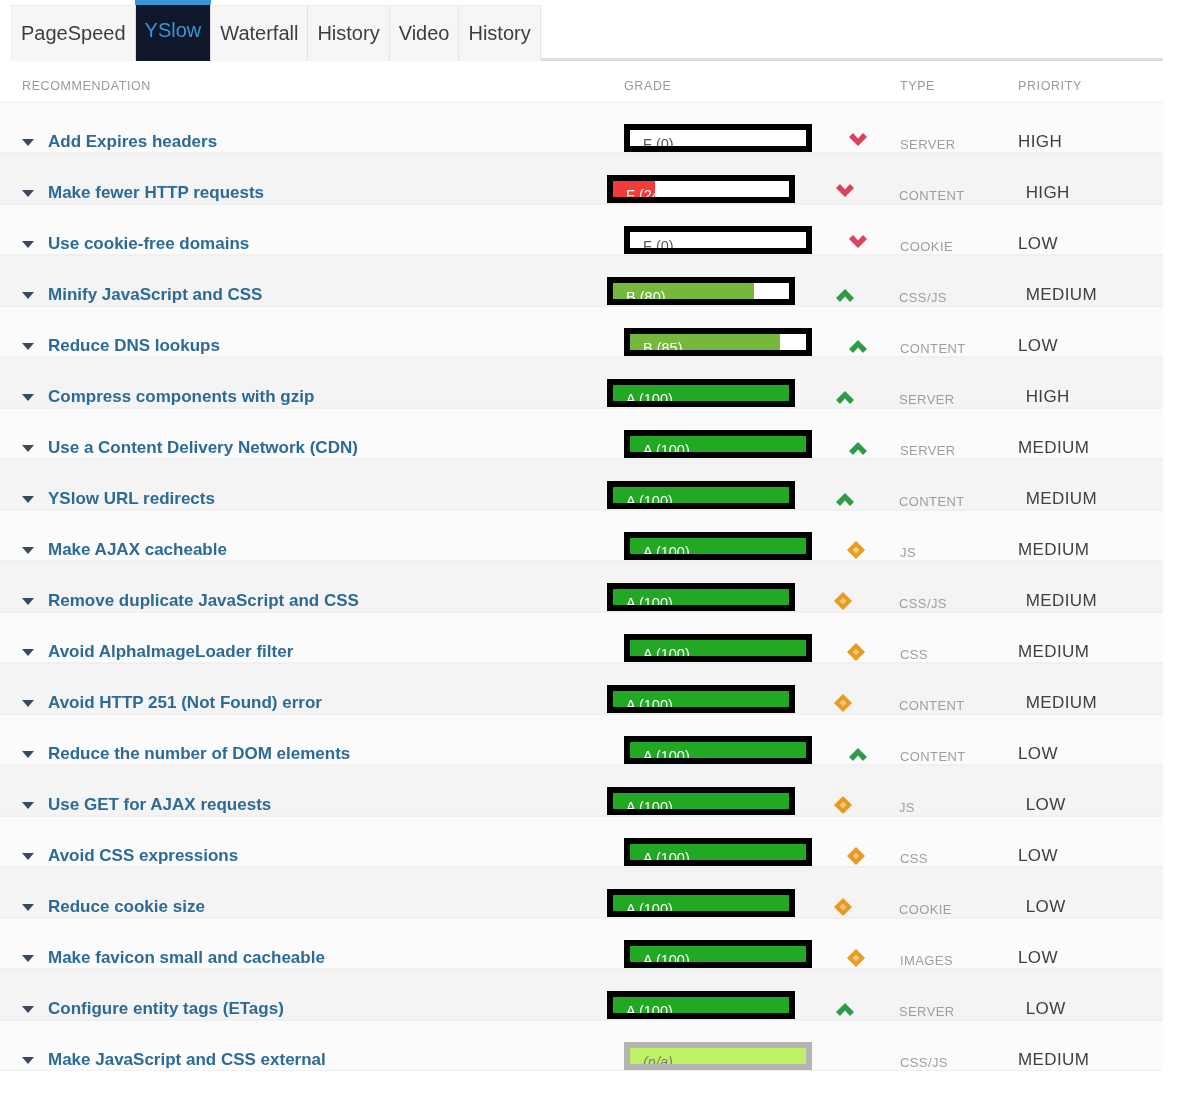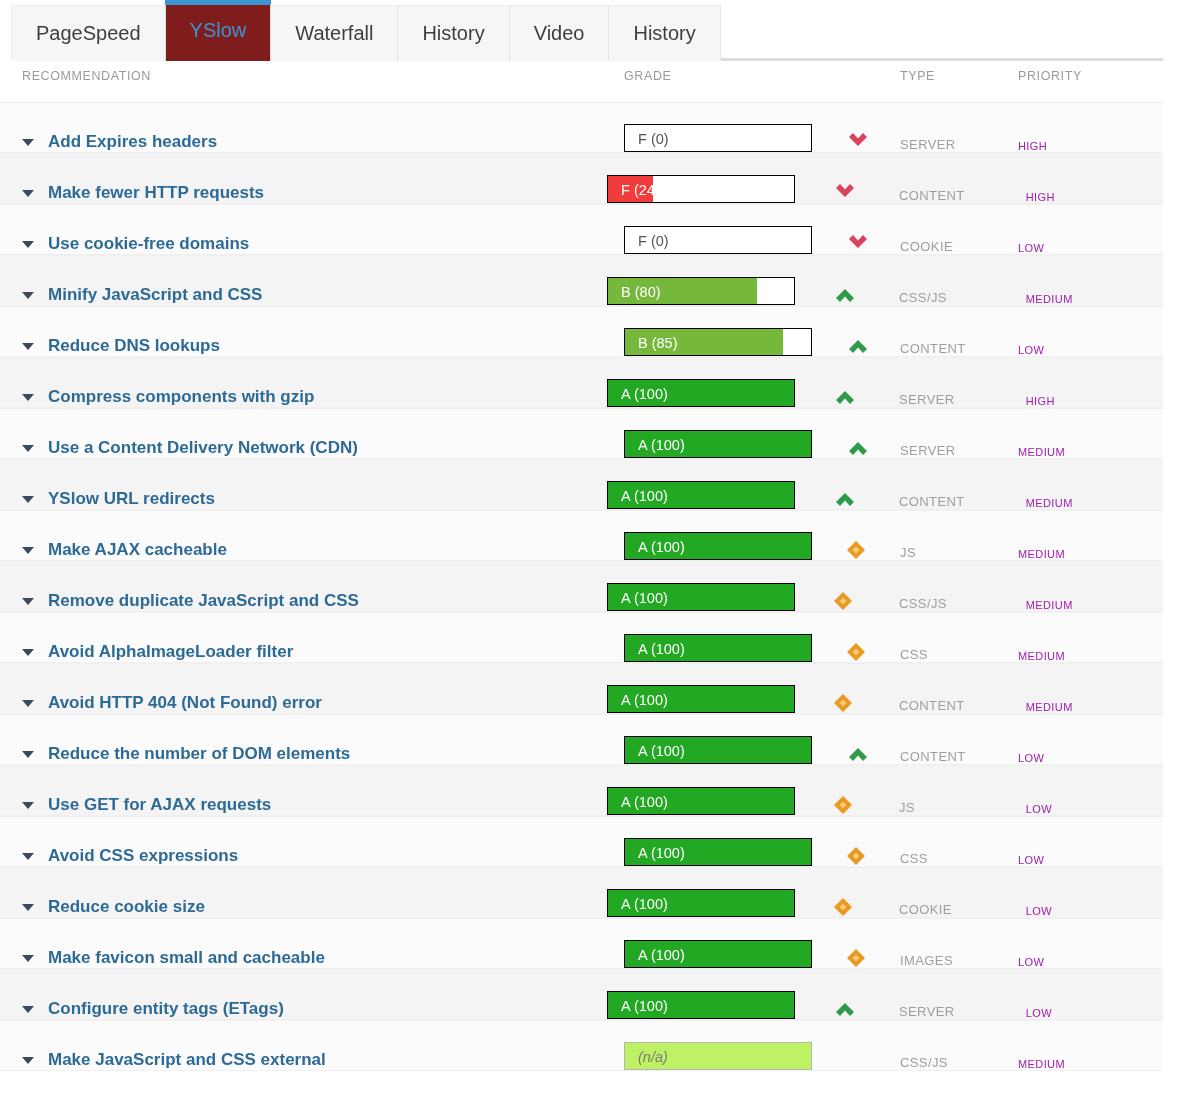--- a/index.html
+++ b/index.html
@@ -29,36 +29,36 @@
     display: flex;
     align-items: flex-end;
     height: 61px;
   }
   .tab {
     position: relative;
     height: 56px;
     display: flex;
     align-items: center;
     justify-content: center;
-    padding: 0 24px;
+    padding: 0 9px;
     font-size: 20px;
     color: #3e3e3e;
     background: #f6f6f6;
     border-left: 1px solid #e4e4e4;
     border-right: 1px solid #e4e4e4;
     border-top: 1px solid #ededed;
     margin-right: -1px;
     cursor: pointer;
     white-space: nowrap;
     z-index: 1;
   }
   .tab:first-child { border-left: 1px solid #ededed; }
   .tab.active {
     height: 61px;
-    background: #7f1d1d;
+    background: #0f172a;
     color: #3b95d3;
     border-left: 1px solid #dcdcdc;
     border-right: 1px solid #dcdcdc;
     border-top: none;
     z-index: 3;
   }
   .tab.active::before {
     content: "";
     position: absolute;
     left: -1px; right: -1px; top: 0;
@@ -66,20 +66,21 @@
     background: #3b95d3;
   }
 
   
   .table {
     width: 1163px;
     margin-left: 0;
   }
   .thead {
     display: flex;
+    align-items: center;
     height: 41px;
     padding-top: 8px;
   }
   .th {
     font-size: 12.5px;
     letter-spacing: 0.6px;
     color: #9a9a9a;
     font-weight: 400;
     text-transform: uppercase;
   }
@@ -123,21 +124,21 @@
     white-space: nowrap;
   }
 
   
   .gradecell { width: 212px; }
   .bar {
     position: relative;
     width: 188px;
     height: 28px;
     background: #ffffff;
-    border: 1px solid #000000;
+    border: 6px solid #000000;
     overflow: hidden;
     padding-left: 6px;
   }
   .bar.na {
     background: #bef264;
     border-color: #b4b4b4;
     font-style: italic;
   }
   .fill {
     position: absolute;
@@ -167,22 +168,22 @@
   .diamond { width: 20px; height: 20px; display: block; }
 
   .typecell {
     width: 118px;
     font-size: 13px;
     color: #9e9e9e;
     letter-spacing: 0.4px;
   }
   .priocell {
     width: 145px;
-    font-size: 11px;
-    color: #a21caf;
+    font-size: 17px;
+    color: #404040;
     letter-spacing: 0.4px;
   }
 </style>
 </head>
 <body>
 
 <div class="tabstrip">
   <div class="tabs" id="tab-list">
       <div class="tab">
         <span>PageSpeed</span>
@@ -420,21 +421,21 @@
             <path d="M10 1 L19 10 L10 19 L1 10 Z" fill="#e99a22"></path>
             <path d="M10 6.5 L13.5 10 L10 13.5 L6.5 10 Z" fill="#f7c877"></path>
           </svg>
         </div>
         <div class="typecell">CSS</div>
         <div class="priocell">MEDIUM</div>
       </div>
       <div class="row alt">
         <div class="rec">
           <span class="caret"></span>
-          <span class="rec-label">Avoid HTTP 404 (Not Found) error</span>
+          <span class="rec-label">Avoid HTTP 251 (Not Found) error</span>
         </div>
         <div class="gradecell">
           <div class="bar">
             <div class="fill" style="width: 100%; background: rgb(34, 168, 34);"></div>
             <span class="bar-text">A (100)</span>
           </div>
         </div>
         <div class="trendcell">
           <svg class="diamond" viewBox="0 0 20 20">
             <path d="M10 1 L19 10 L10 19 L1 10 Z" fill="#e99a22"></path>

